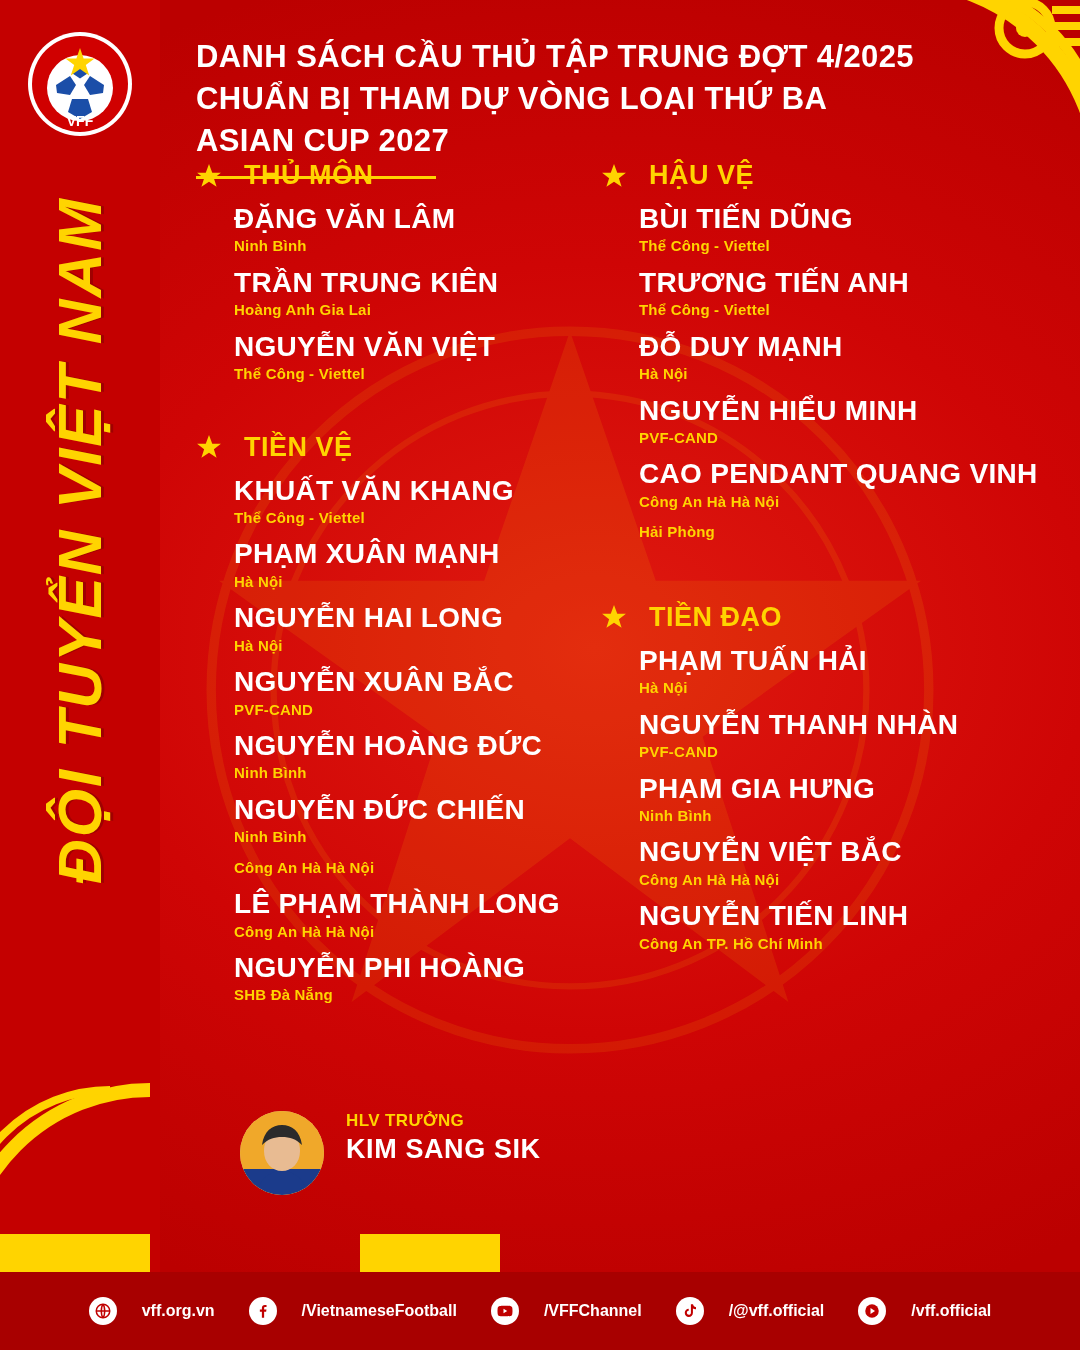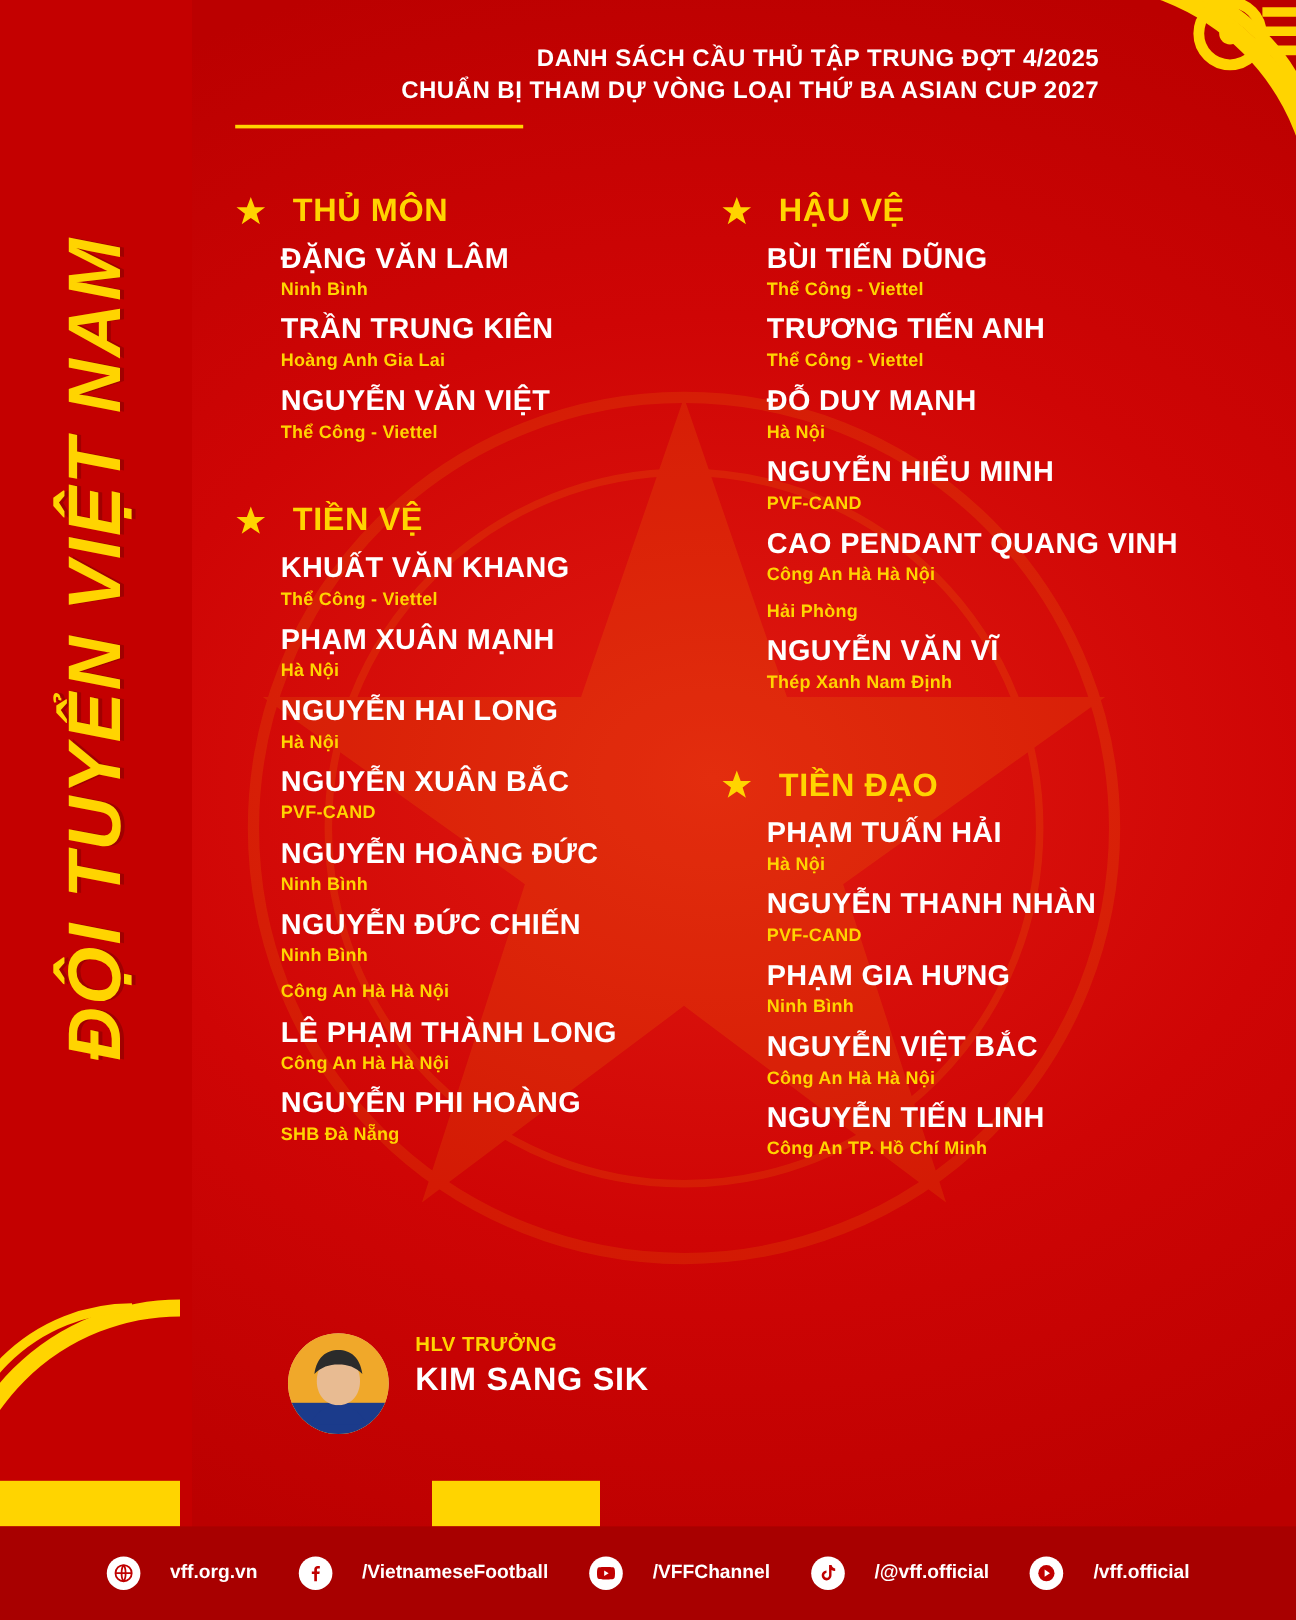--- a/index.html
+++ b/index.html
@@ -87,26 +87,25 @@
 
   
   .header {
     position: absolute;
     left: 196px;
     top: 36px;
     width: 720px;
   }
   .header h1 {
     margin: 0;
-    font-size: 20px;
+    font-size: 31px;
     line-height: 1.35;
     font-weight: 700;
     color: #ffffff;
     letter-spacing: 0.4px;
-    text-align: right;
   }
   .header .rule {
     margin-top: 14px;
     width: 240px;
     height: 3px;
     background: #ffd400;
   }
 
   
   .cols {
@@ -136,21 +135,21 @@
   }
   .group-title {
     font-size: 27px;
     font-weight: 700;
     color: #ffd400;
     letter-spacing: 0.5px;
   }
   .players { padding-left: 38px; }
   .player { margin-bottom: 11px; }
   .player-name {
-    font-size: 24px;
+    font-size: 28px;
     font-weight: 700;
     color: #ffffff;
     line-height: 1.12;
     letter-spacing: 0.3px;
   }
   .player-club {
     font-size: 15px;
     font-weight: 600;
     color: #ffd400;
     line-height: 1.3;
@@ -253,20 +252,33 @@
       <circle cx="50" cy="50" r="38" fill="none" stroke="#ffd400" stroke-width="0.8"></circle>
     </svg>
   </div>
 
   <div class="left-band"></div>
 
   <div class="vert-title">
     <span>ĐỘI TUYỂN VIỆT NAM</span>
   </div>
 
+  <div class="vff-logo">
+    <svg viewBox="0 0 108 108" aria-hidden="true">
+      <circle cx="54" cy="54" r="52" fill="#ffffff"></circle>
+      <circle cx="54" cy="54" r="48" fill="#d00000"></circle>
+      <circle cx="54" cy="58" r="33" fill="#ffffff"></circle>
+      <path d="M54 27 l7.5 16.5 -7.5 5 -7.5 -5 Z" fill="#1b4ea8"></path>
+      <path d="M30 55 l14 -9 6 9 -6 10 -13 -2 Z" fill="#1b4ea8"></path>
+      <path d="M78 55 l-14 -9 -6 9 6 10 13 -2 Z" fill="#1b4ea8"></path>
+      <path d="M42 82 l4 -13 16 0 4 13 -12 7 Z" fill="#1b4ea8"></path>
+      <polygon points="54,18 57.6,28.5 68.6,28.5 59.8,35 63.2,45.5 54,39 44.8,45.5 48.2,35 39.4,28.5 50.4,28.5" fill="#ffd400"></polygon>
+      <text x="54" y="96" text-anchor="middle" font-family="Liberation Sans, sans-serif" font-size="14" font-weight="700" fill="#ffffff">VFF</text>
+    </svg>
+  </div>
 
   <div class="deco-tr">
     <svg viewBox="0 0 260 220" aria-hidden="true">
       <path d="M80 -20 A200 200 0 0 1 280 180" fill="none" stroke="#ffd400" stroke-width="16"></path>
       <path d="M120 -20 A170 170 0 0 1 280 140" fill="none" stroke="#ffd400" stroke-width="10"></path>
       <circle cx="205" cy="28" r="26" fill="none" stroke="#ffd400" stroke-width="9"></circle>
       <circle cx="205" cy="28" r="9" fill="#ffd400"></circle>
       <path d="M232 10 h40" stroke="#ffd400" stroke-width="8"></path>
       <path d="M232 26 h46" stroke="#ffd400" stroke-width="8"></path>
       <path d="M232 42 h40" stroke="#ffd400" stroke-width="8"></path>
@@ -395,24 +407,20 @@
             <div class="player-name">NGUYỄN HIỂU MINH</div>
             <div class="player-club">PVF-CAND</div>
           </div>
           <div class="player">
             <div class="player-name">CAO PENDANT QUANG VINH</div>
             <div class="player-club">Công An Hà Hà Nội</div>
           </div>
           <div class="player">
             <div class="player-club">Hải Phòng</div>
           </div>
-          <div class="player">
-            <div class="player-name">NGUYỄN VĂN VĨ</div>
-            <div class="player-club">Thép Xanh Nam Định</div>
-          </div>
         </div>
       </div>
 
       <div class="group" style="margin-top:60px">
         <div class="group-head">
           <span class="star">
             <svg viewBox="0 0 24 24">
                 <polygon points="12,1 15,9 23,9 16.5,14 19,22 12,17.2 5,22 7.5,14 1,9 9,9" fill="#ffd400"></polygon>
               </svg>
           </span>

